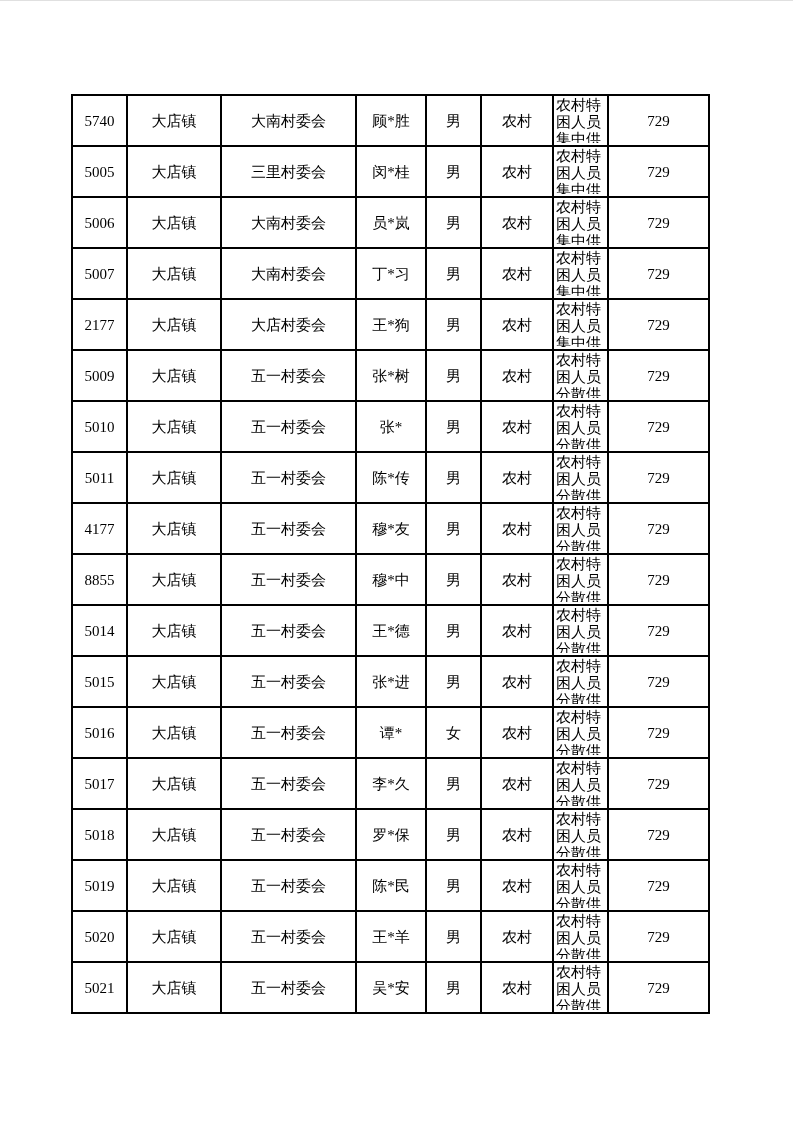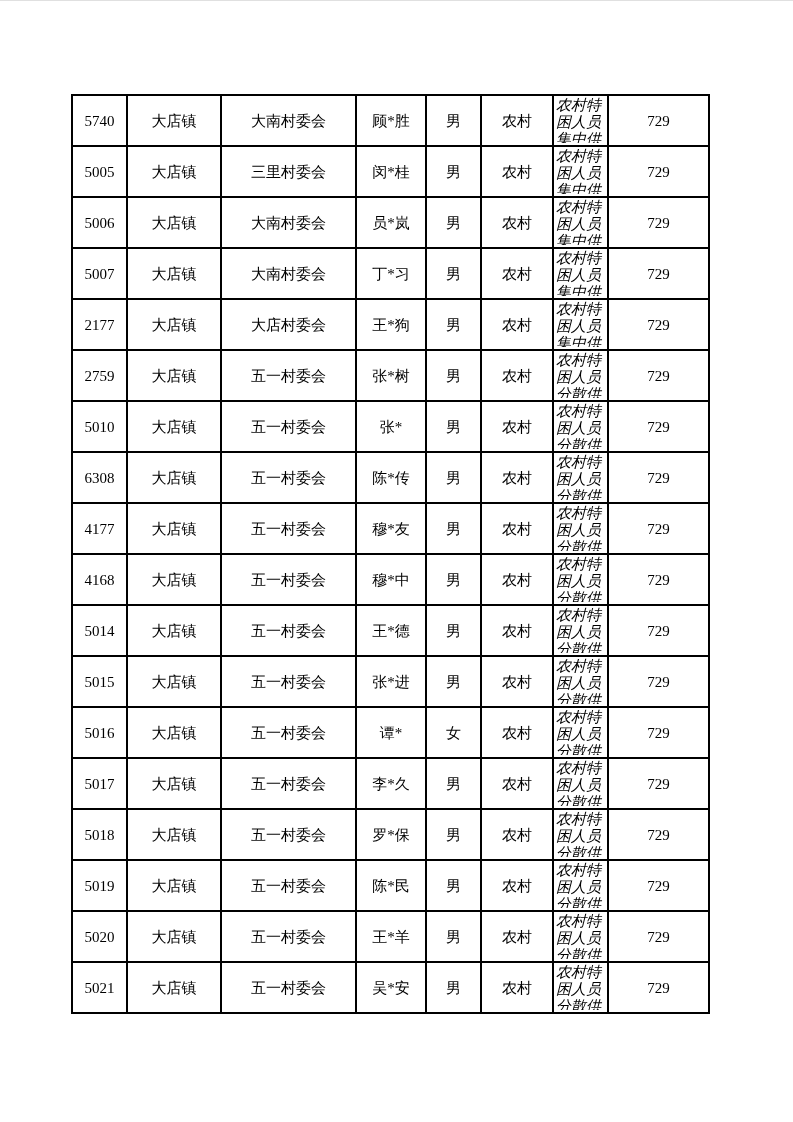--- a/index.html
+++ b/index.html
@@ -54,21 +54,20 @@
     white-space: normal;
   }
   .cat-clip {
     height: 46px;
     overflow: hidden;
     padding: 1px 1px 0 2px;
     font-size: 15px;
     line-height: 17px;
     text-align: left;
     word-break: break-all;
-    font-style: italic;
   }
 </style>
 </head>
 <body>
 
 <div class="page">
   <div class="screen-edge"></div>
   <table class="grid">
     <colgroup>
       <col class="col-id">
@@ -140,21 +139,21 @@
     <td class="c-name">王*狗</td>
     <td class="c-gender">男</td>
     <td class="c-residence">农村</td>
     <td class="c-category">
       <div class="cat-clip">农村特困人员集中供</div>
     </td>
     <td class="c-amount">729</td>
   </tr>
 
   <tr>
-    <td class="c-id">2759</td>
+    <td class="c-id">5009</td>
     <td class="c-town">大店镇</td>
     <td class="c-village">五一村委会</td>
     <td class="c-name">张*树</td>
     <td class="c-gender">男</td>
     <td class="c-residence">农村</td>
     <td class="c-category">
       <div class="cat-clip">农村特困人员分散供</div>
     </td>
     <td class="c-amount">729</td>
   </tr>
@@ -166,21 +165,21 @@
     <td class="c-name">张*</td>
     <td class="c-gender">男</td>
     <td class="c-residence">农村</td>
     <td class="c-category">
       <div class="cat-clip">农村特困人员分散供</div>
     </td>
     <td class="c-amount">729</td>
   </tr>
 
   <tr>
-    <td class="c-id">6308</td>
+    <td class="c-id">5011</td>
     <td class="c-town">大店镇</td>
     <td class="c-village">五一村委会</td>
     <td class="c-name">陈*传</td>
     <td class="c-gender">男</td>
     <td class="c-residence">农村</td>
     <td class="c-category">
       <div class="cat-clip">农村特困人员分散供</div>
     </td>
     <td class="c-amount">729</td>
   </tr>
@@ -192,21 +191,21 @@
     <td class="c-name">穆*友</td>
     <td class="c-gender">男</td>
     <td class="c-residence">农村</td>
     <td class="c-category">
       <div class="cat-clip">农村特困人员分散供</div>
     </td>
     <td class="c-amount">729</td>
   </tr>
 
   <tr>
-    <td class="c-id">4168</td>
+    <td class="c-id">8855</td>
     <td class="c-town">大店镇</td>
     <td class="c-village">五一村委会</td>
     <td class="c-name">穆*中</td>
     <td class="c-gender">男</td>
     <td class="c-residence">农村</td>
     <td class="c-category">
       <div class="cat-clip">农村特困人员分散供</div>
     </td>
     <td class="c-amount">729</td>
   </tr>

